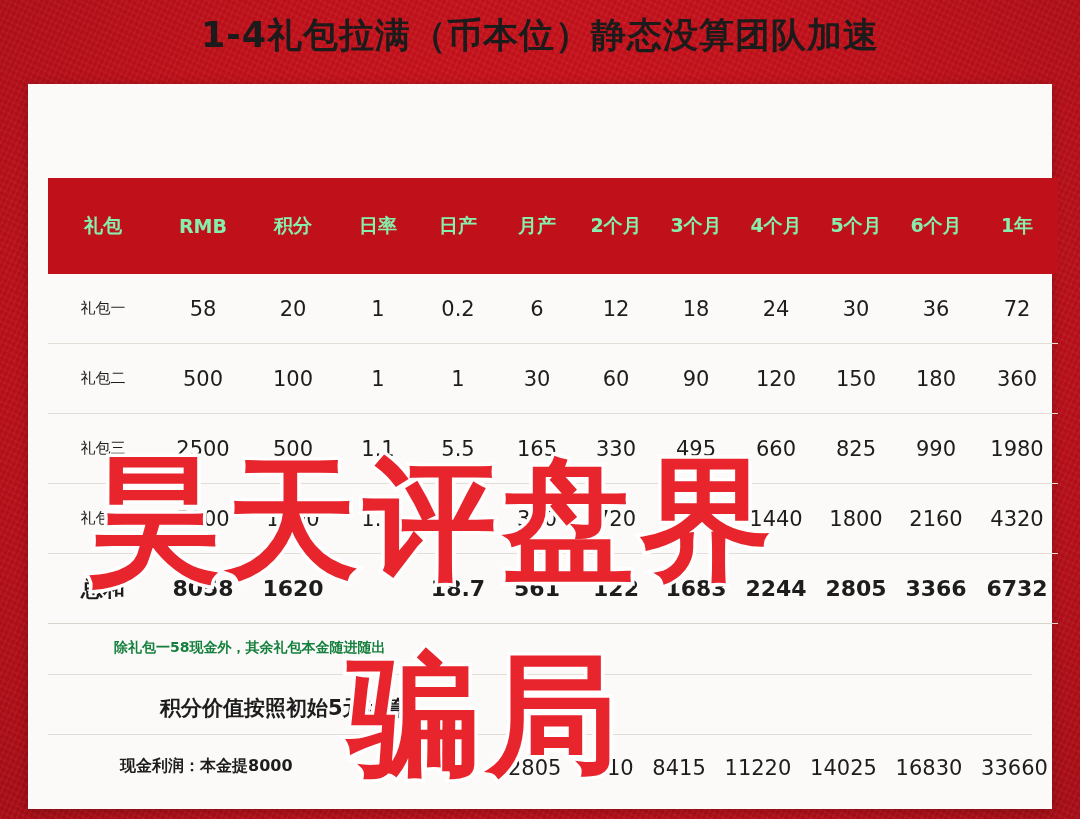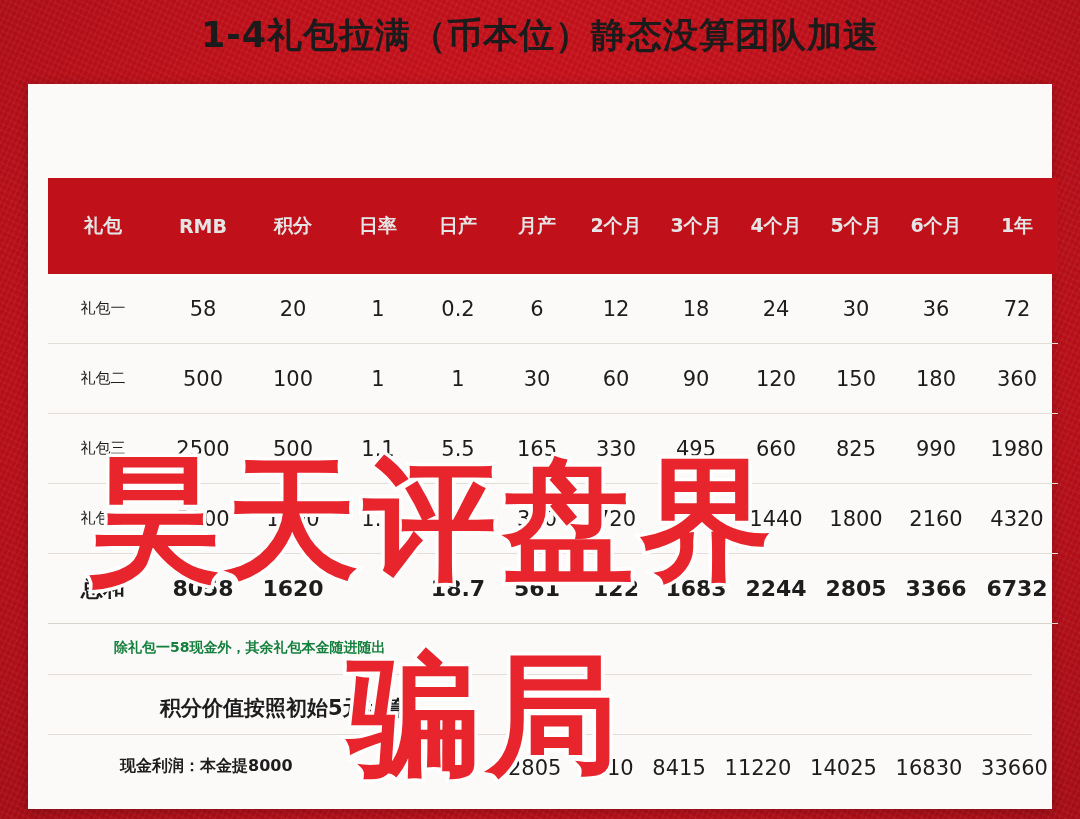--- a/index.html
+++ b/index.html
@@ -57,21 +57,21 @@
   table.grid {
     position: absolute;
     left: 20px;
     top: 94px;
     width: 984px;
     border-collapse: collapse;
     table-layout: fixed;
   }
   table.grid th {
     background: #c0111a;
-    color: #e5e5e5;
+    color: #86efac;
     font-size: 19px;
     font-weight: bold;
     height: 94px;
     text-align: center;
     font-family: "DejaVu Sans", "Liberation Sans", sans-serif;
     border: none;
   }
   table.grid td {
     height: 67px;
     text-align: center;

